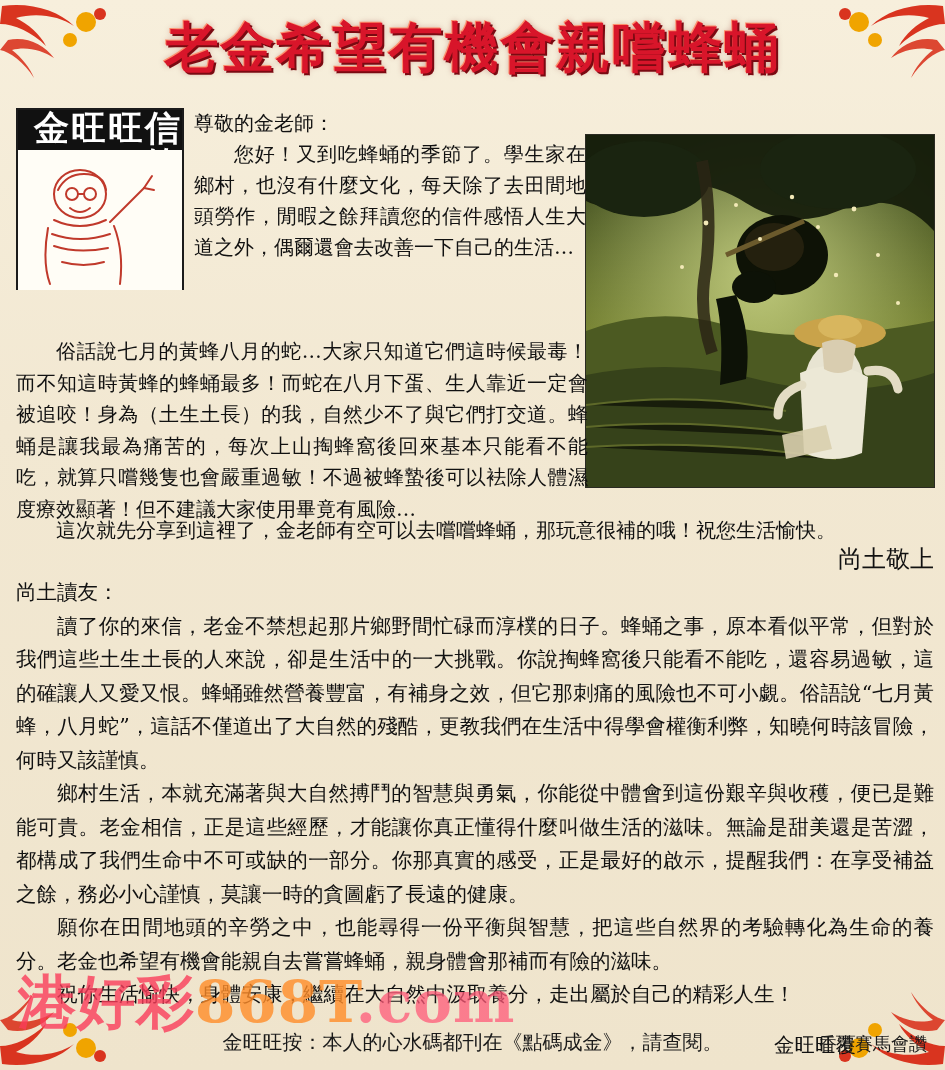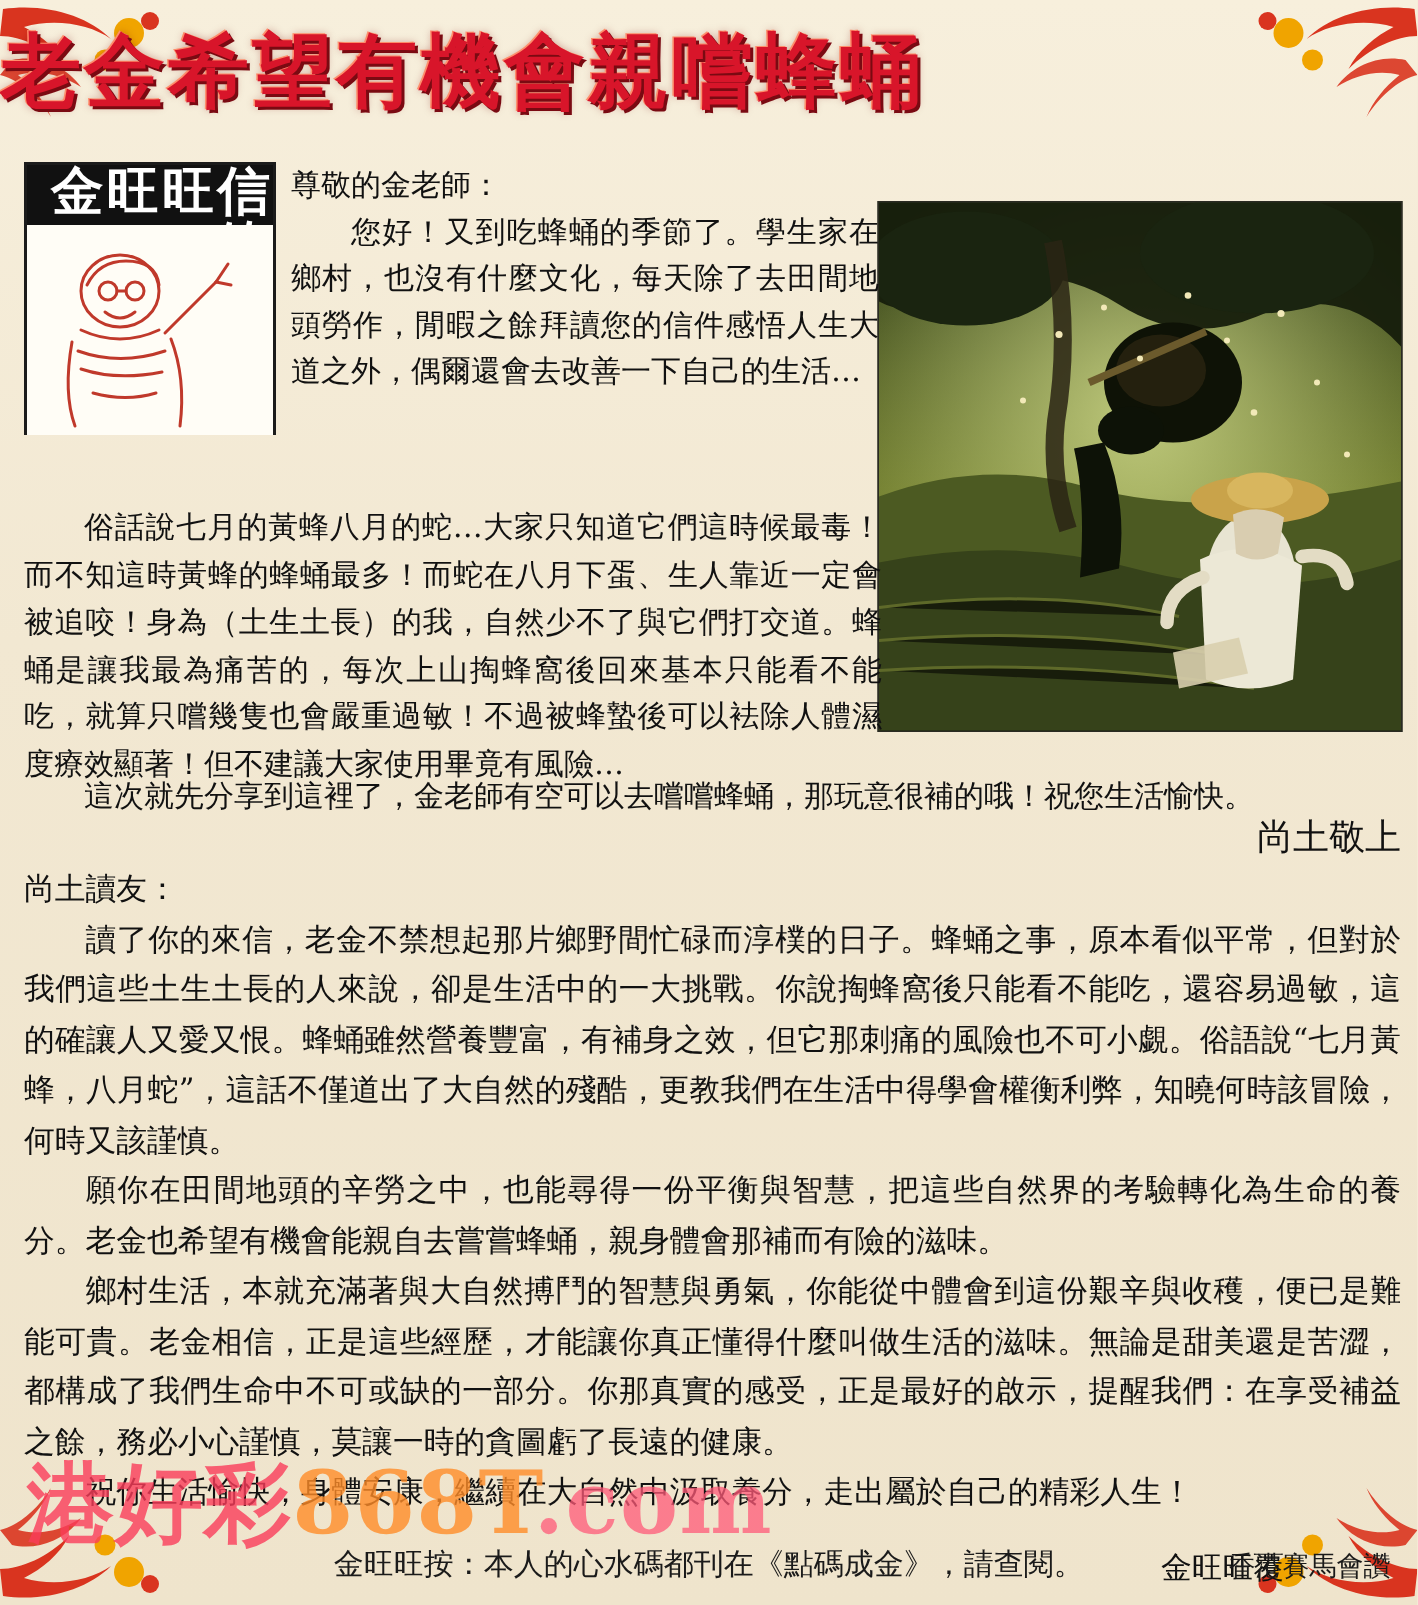--- a/index.html
+++ b/index.html
@@ -34,21 +34,21 @@
   .corner.tr { top: 0; right: 0; transform: scaleX(-1); }
   .corner.bl { bottom: 0; left: 0; transform: scaleY(-1); }
   .corner.br { bottom: 0; right: 0; transform: scale(-1,-1); }
 
   
   .title-bar {
     position: absolute;
     top: 16px;
     left: 0;
     width: 945px;
-    text-align: left;
+    text-align: center;
   }
   .title {
     display: inline-block;
     font-family: "DejaVu Serif", serif;
     font-weight: bold;
     font-size: 54px;
     line-height: 62px;
     letter-spacing: 2px;
     color: #d8152a;
     text-shadow:
@@ -374,22 +374,22 @@
     </div>
 
     <div class="wide-text">
       <div class="indent">這次就先分享到這裡了，金老師有空可以去嚐嚐蜂蛹，那玩意很補的哦！祝您生活愉快。</div>
       <div class="sign-right">尚土敬上</div>
     </div>
 
     <div class="reply">
       <p>尚土讀友：</p>
       <p class="p-ind">讀了你的來信，老金不禁想起那片鄉野間忙碌而淳樸的日子。蜂蛹之事，原本看似平常，但對於我們這些土生土長的人來說，卻是生活中的一大挑戰。你說掏蜂窩後只能看不能吃，還容易過敏，這的確讓人又愛又恨。蜂蛹雖然營養豐富，有補身之效，但它那刺痛的風險也不可小覷。俗語說“七月黃蜂，八月蛇”，這話不僅道出了大自然的殘酷，更教我們在生活中得學會權衡利弊，知曉何時該冒險，何時又該謹慎。</p>
+      <p class="p-ind">鄉村生活，本就充滿著與大自然搏鬥的智慧與勇氣，你能從中體會到這份艱辛與收穫，便已是難能可貴。老金相信，正是這些經歷，才能讓你真正懂得什麼叫做生活的滋味。無論是甜美還是苦澀，都構成了我們生命中不可或缺的一部分。你那真實的感受，正是最好的啟示，提醒我們：在享受補益之餘，務必小心謹慎，莫讓一時的貪圖虧了長遠的健康。</p>
       <p class="p-ind">願你在田間地頭的辛勞之中，也能尋得一份平衡與智慧，把這些自然界的考驗轉化為生命的養分。老金也希望有機會能親自去嘗嘗蜂蛹，親身體會那補而有險的滋味。</p>
-      <p class="p-ind">鄉村生活，本就充滿著與大自然搏鬥的智慧與勇氣，你能從中體會到這份艱辛與收穫，便已是難能可貴。老金相信，正是這些經歷，才能讓你真正懂得什麼叫做生活的滋味。無論是甜美還是苦澀，都構成了我們生命中不可或缺的一部分。你那真實的感受，正是最好的啟示，提醒我們：在享受補益之餘，務必小心謹慎，莫讓一時的貪圖虧了長遠的健康。</p>
       <p class="p-ind">祝你生活愉快，身體安康，繼續在大自然中汲取養分，走出屬於自己的精彩人生！</p>
       <div class="sig">金旺旺覆</div>
     </div>
 
   </div>
 
   <div class="watermark">
     <span class="wm-text wm-a">港好彩</span><span class="wm-text wm-b">868T</span><span class="wm-text wm-c">.com</span>
   </div>
 

